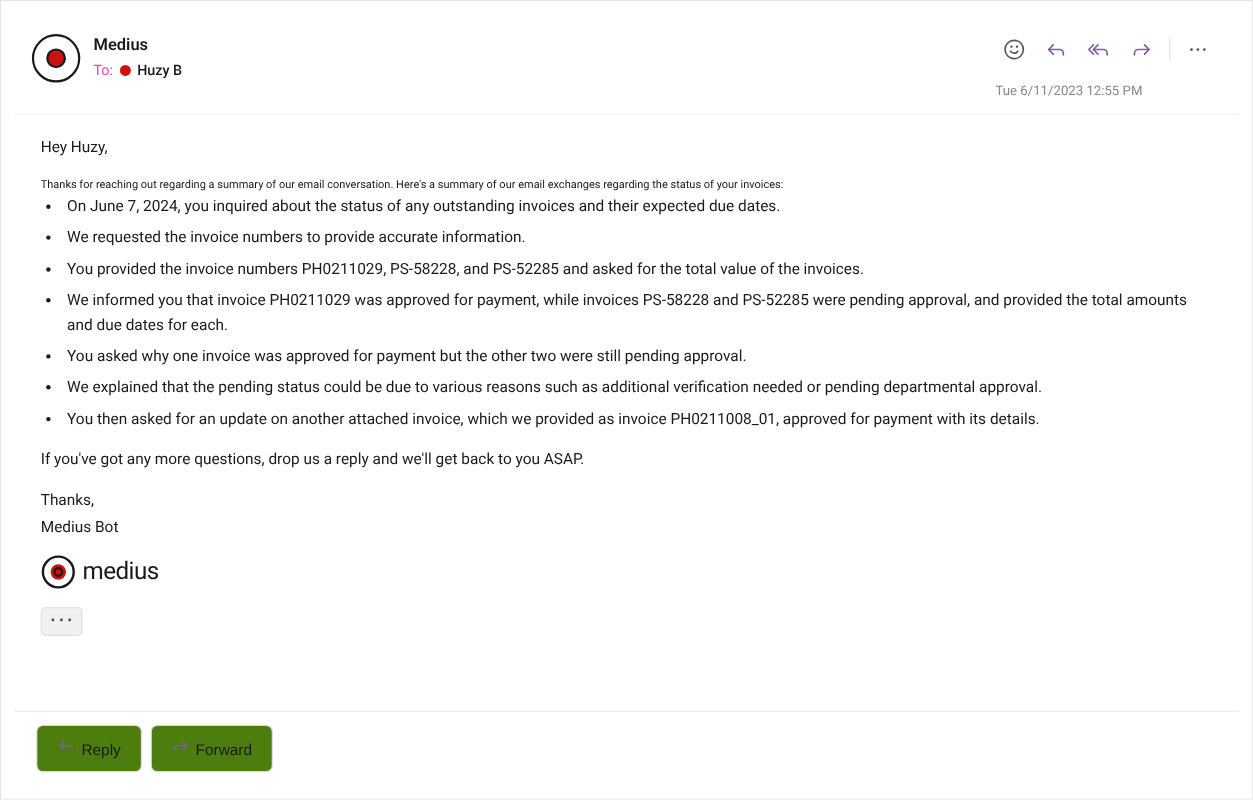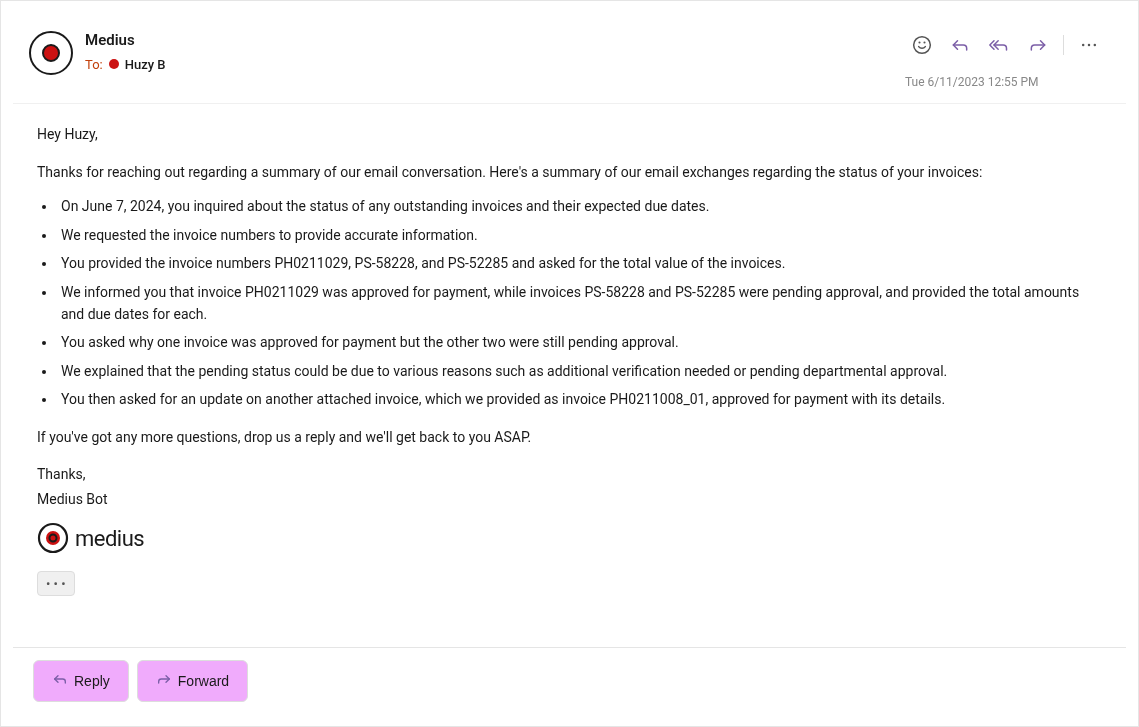--- a/index.html
+++ b/index.html
@@ -60,21 +60,21 @@
       color: #1a1a1a;
     }
     .recipient-line {
       display: flex;
       align-items: center;
       gap: 6px;
       font-size: 13px;
       color: #555;
     }
     .recipient-label {
-      color: #c2410c;
+      color: #ec4899;
       font-size: 13px;
     }
     .recipient-dot {
       width: 10px;
       height: 10px;
       background: #cc1111;
       border-radius: 50%;
       display: inline-block;
     }
     .recipient-name {
@@ -119,22 +119,22 @@
     .email-body {
       padding: 20px 24px 16px 24px;
       flex: 1;
       overflow-y: auto;
     }
     .greeting {
       margin-bottom: 16px;
       font-size: 14px;
     }
     .intro-text {
-      margin-bottom: 12px;
-      font-size: 14px;
+      margin-bottom: 0;
+      font-size: 10px;
       line-height: 1.6;
     }
     .bullet-list {
       margin: 0 0 16px 20px;
       padding: 0;
       list-style: disc;
     }
     .bullet-list li {
       margin-bottom: 6px;
       font-size: 14px;
@@ -189,21 +189,21 @@
       align-items: center;
       gap: 8px;
     }
     .footer-btn {
       display: flex;
       align-items: center;
       gap: 6px;
       padding: 10px 18px;
       border: 1px solid #ddd;
       border-radius: 6px;
-      background: #f0abfc;
+      background: #4d7c0f;
       cursor: pointer;
       font-size: 14px;
       color: #1a1a1a;
       font-weight: 400;
     }
     .btn-icon {
       color: #7b5ea7;
       font-size: 16px;
     }
     

